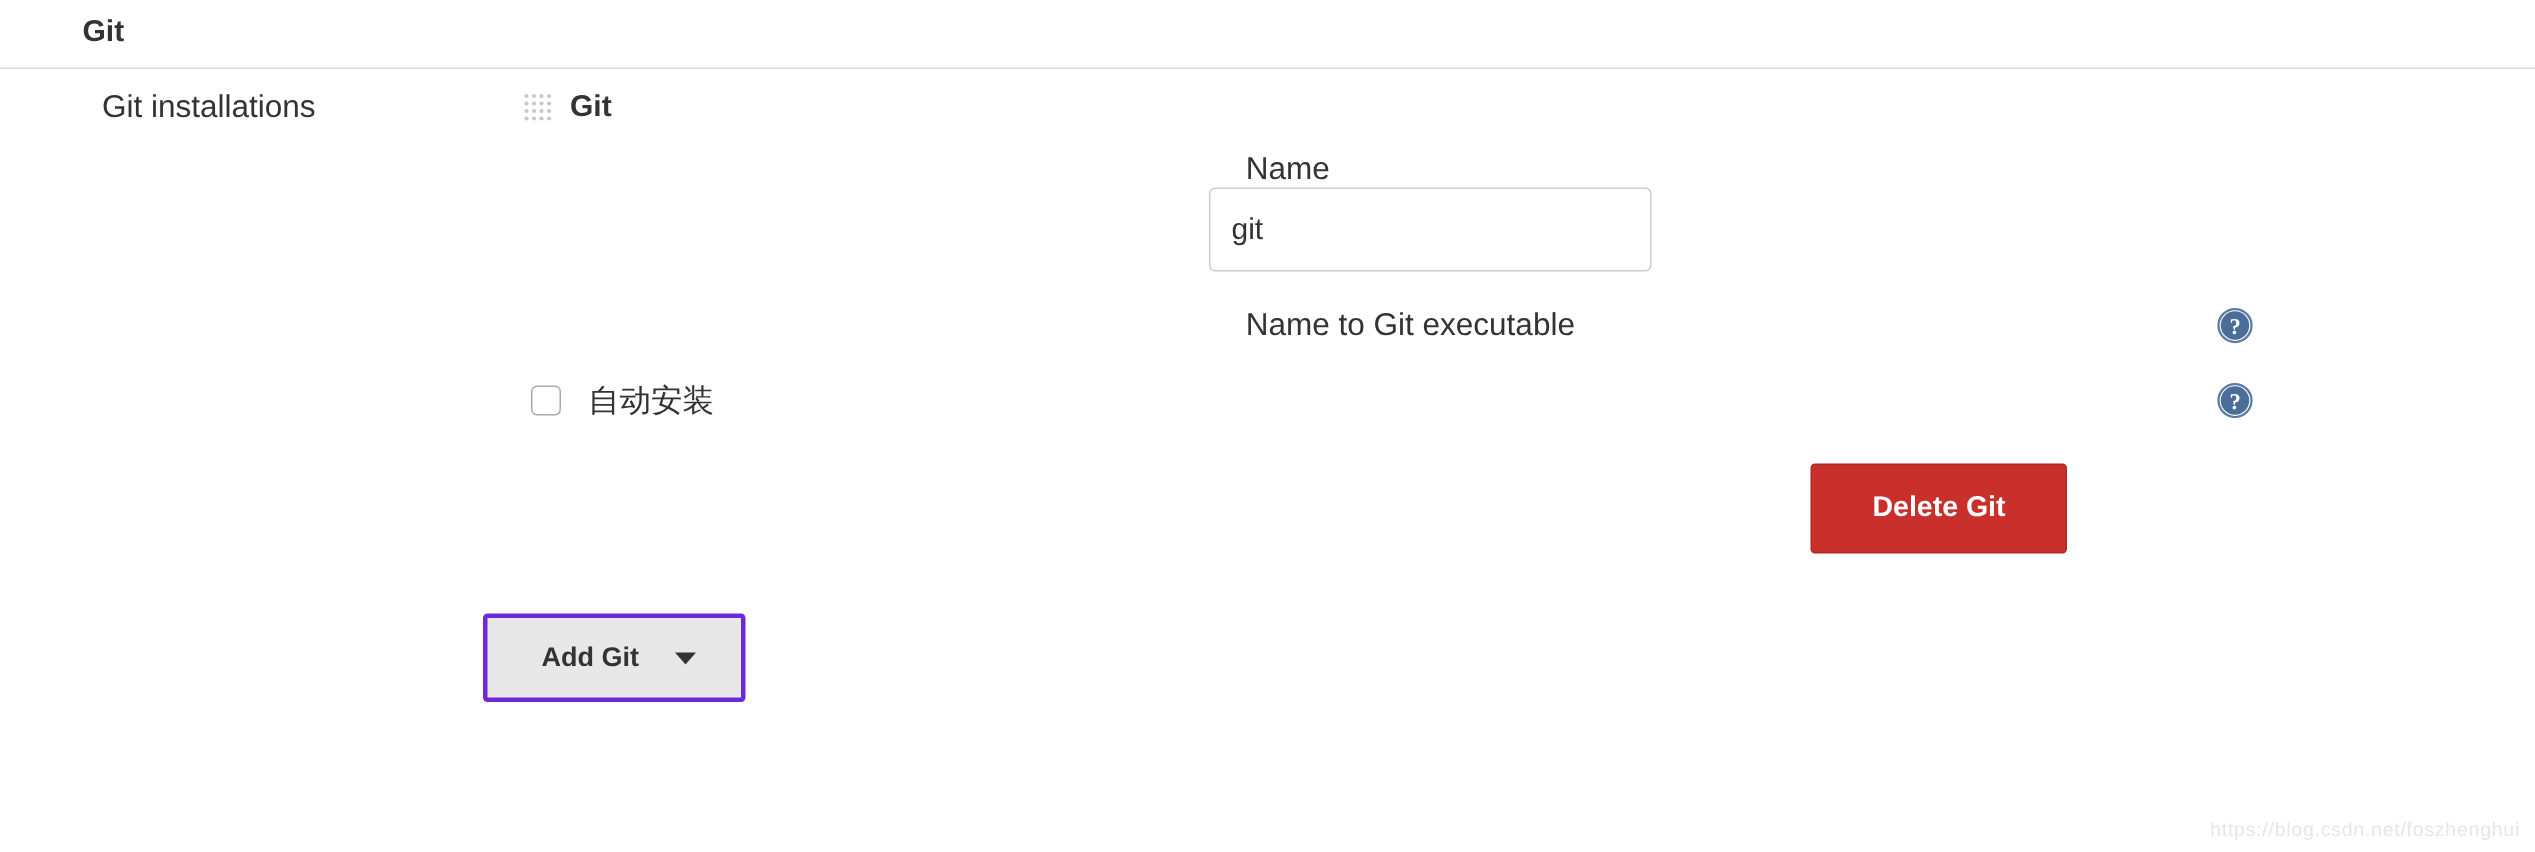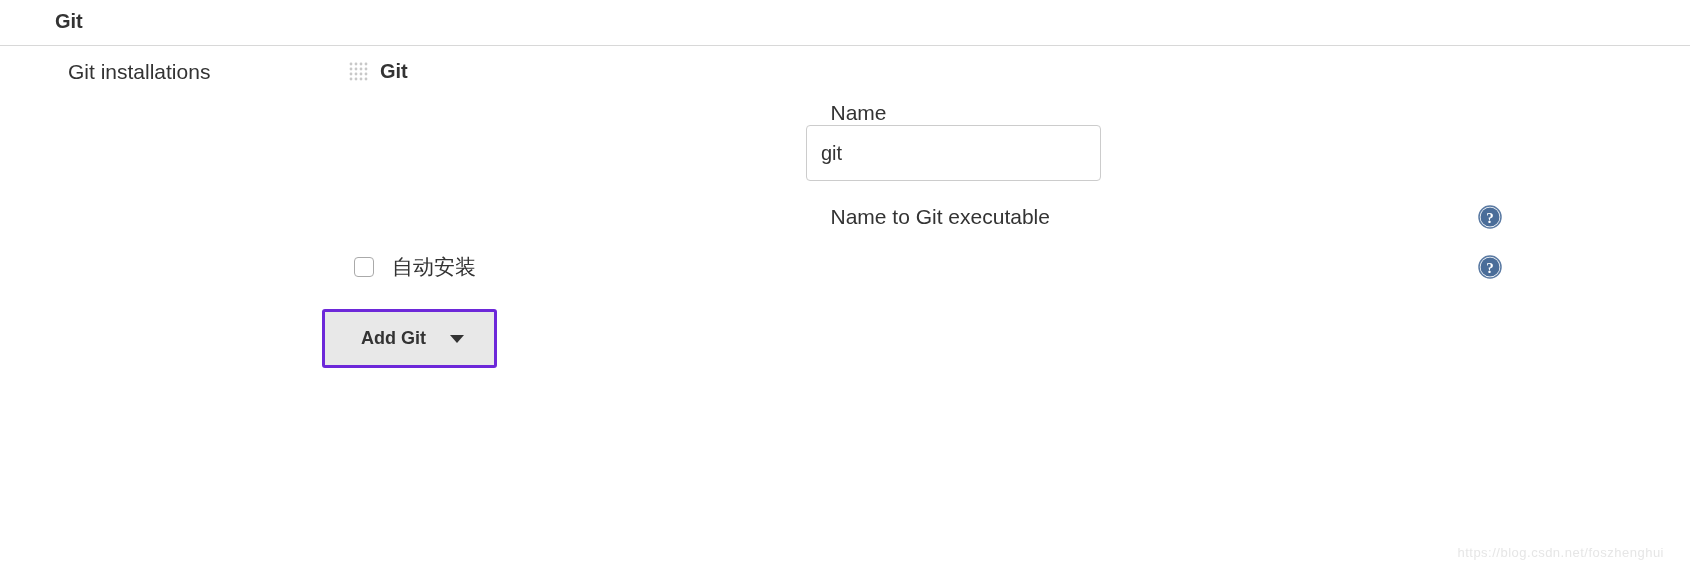--- a/index.html
+++ b/index.html
@@ -155,21 +155,21 @@
     .caret-down {
       width: 0;
       height: 0;
       border-left: 7px solid transparent;
       border-right: 7px solid transparent;
       border-top: 8px solid #333;
     }
     .watermark {
       position: fixed;
       bottom: 8px;
-      right: 26px;
+      right: 10px;
       font-size: 13px;
       color: #e6e6e6;
       letter-spacing: 0.5px;
     }
   </style>
 </head>
 <body>
 
 <div class="section-header">Git</div>
 
@@ -227,20 +227,23 @@
       <span class="checkbox-label">自动安装</span>
       <span class="help-icon">
         <svg viewBox="0 0 24 24">
           <circle cx="12" cy="12" r="11" fill="#fff" stroke="#5a7aa3" stroke-width="1.5"></circle>
           <circle cx="12" cy="12" r="9.5" fill="#4a6d99"></circle>
           <text x="12" y="17.5" text-anchor="middle" font-size="15" font-weight="bold" fill="#fff" font-family="Georgia, serif">?</text>
         </svg>
       </span>
     </div>
 
+    <div class="delete-row">
+      <button class="btn-delete">Delete Git</button>
+    </div>
 
     <button class="btn-add">
       <span>Add Git</span>
       <span class="caret-down"></span>
     </button>
 
   </div>
 </div>
 
 <div class="watermark">https://blog.csdn.net/foszhenghui</div>

